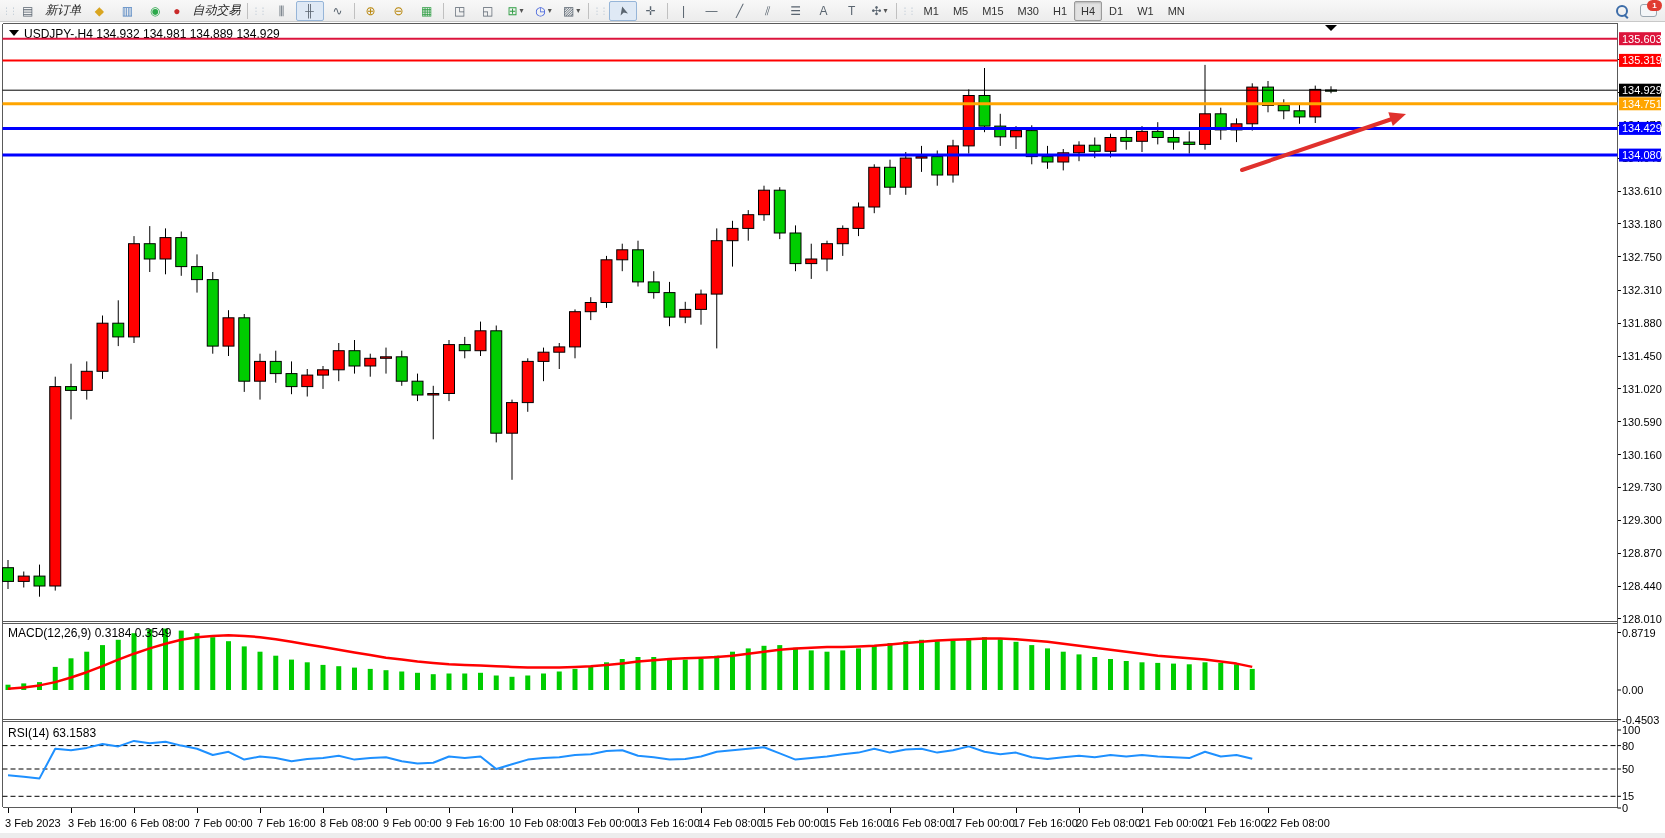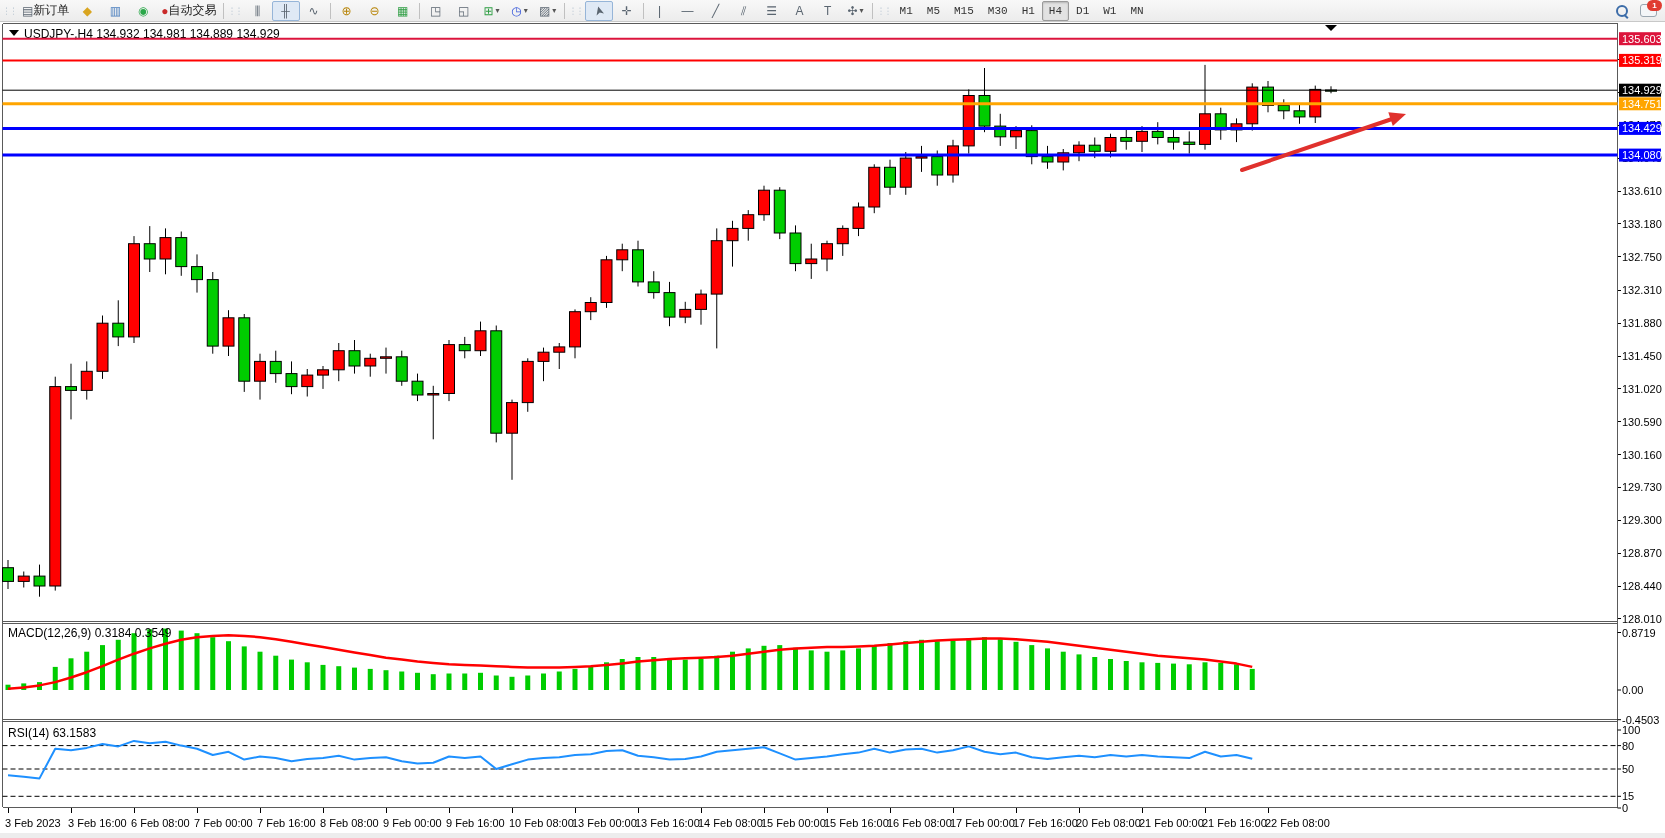--- a/index.html
+++ b/index.html
@@ -3,23 +3,23 @@
 <meta charset="utf-8">
 <style>
   html,body{margin:0;padding:0;background:#fff;}
   #app{position:relative;width:1665px;height:838px;font-family:"Liberation Sans",sans-serif;overflow:hidden;background:#fff;}
   #toolbar{position:absolute;left:0;top:0;width:1665px;height:21px;background:linear-gradient(#f8f8f8,#ececec);border-bottom:1px solid #c8c8c8;display:flex;align-items:center;font-size:12px;color:#333;z-index:5;}
   .tb-sep{width:1px;height:16px;background:#c0c0c0;margin:0 2px;}
   .grip{color:#b9c6d1;font-size:9px;letter-spacing:-2px;margin:0 2px;user-select:none;}
   .tb-btn{display:flex;align-items:center;height:18px;min-width:20px;justify-content:center;padding:0 3px;border:1px solid transparent;border-radius:2px;cursor:default;white-space:nowrap;}
   .tb-btn.active{background:#dfe9f5;border:1px solid #96b5d8;}
   .tb-btn .ic{font-size:12px;line-height:18px;}
-  .tb-btn .lbl{margin-left:0;font-size:12px;color:#222;}
+  .tb-btn .lbl{margin-left:12px;font-size:12px;color:#222;font-style:italic;}
   .dd{font-size:8px;color:#555;margin-left:2px;}
-  .tf-btn{height:18px;padding:0 6px;display:flex;align-items:center;font-size:11px;color:#333;border:1px solid transparent;border-radius:2px;font-family:Liberation Mono, monospace;}
+  .tf-btn{height:18px;padding:0 6px;display:flex;align-items:center;font-size:11px;color:#333;border:1px solid transparent;border-radius:2px;}
   .tf-btn.active{background:#e2e2e2;border:1px solid #9a9a9a;box-shadow:inset 0 1px 2px rgba(0,0,0,.2);}
   #tb-right{margin-left:auto;display:flex;align-items:center;padding-right:8px;}
   .lens{position:relative;width:12px;height:12px;margin-right:12px;}
   .lens::before{content:"";position:absolute;left:0;top:0;width:8px;height:8px;border:2px solid #3c6ca8;border-radius:50%;}
   .lens::after{content:"";position:absolute;left:9px;top:9px;width:5px;height:2px;background:#3c6ca8;transform:rotate(45deg);transform-origin:0 0;}
   .bubble{position:relative;width:15px;height:11px;background:#f4f6f8;border:1px solid #9aa6b0;border-radius:3px;}
   .badge{position:absolute;right:-6px;top:-5px;min-width:11px;height:11px;background:#e03c31;color:#fff;border-radius:6px;font-size:8px;line-height:11px;text-align:center;padding:0 2px;font-weight:bold;}
   #chart-svg{position:absolute;left:0;top:0;}
   text{font-family:"Liberation Sans",sans-serif;}
 </style>

